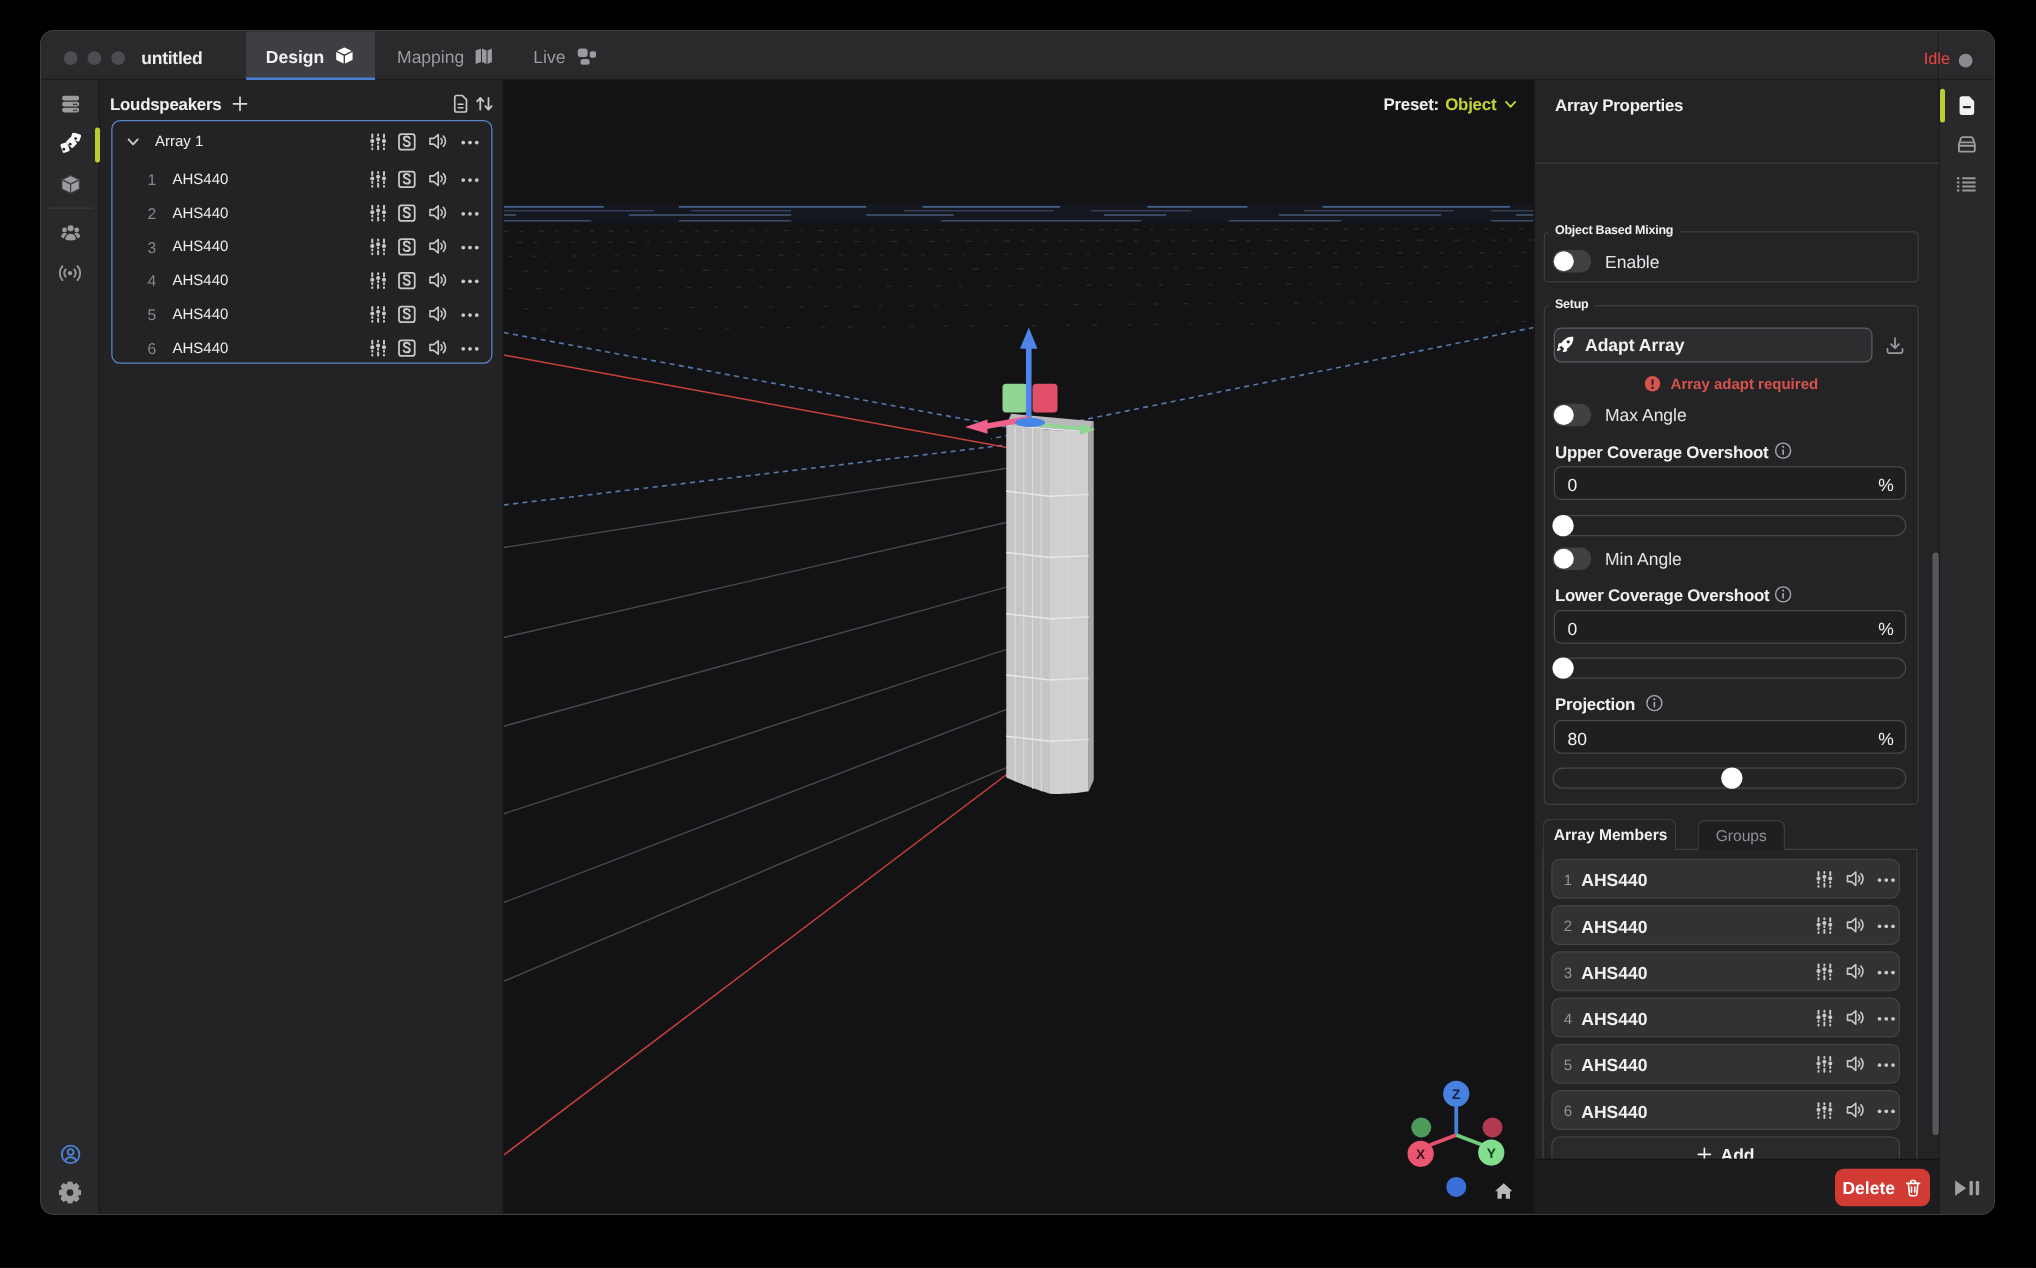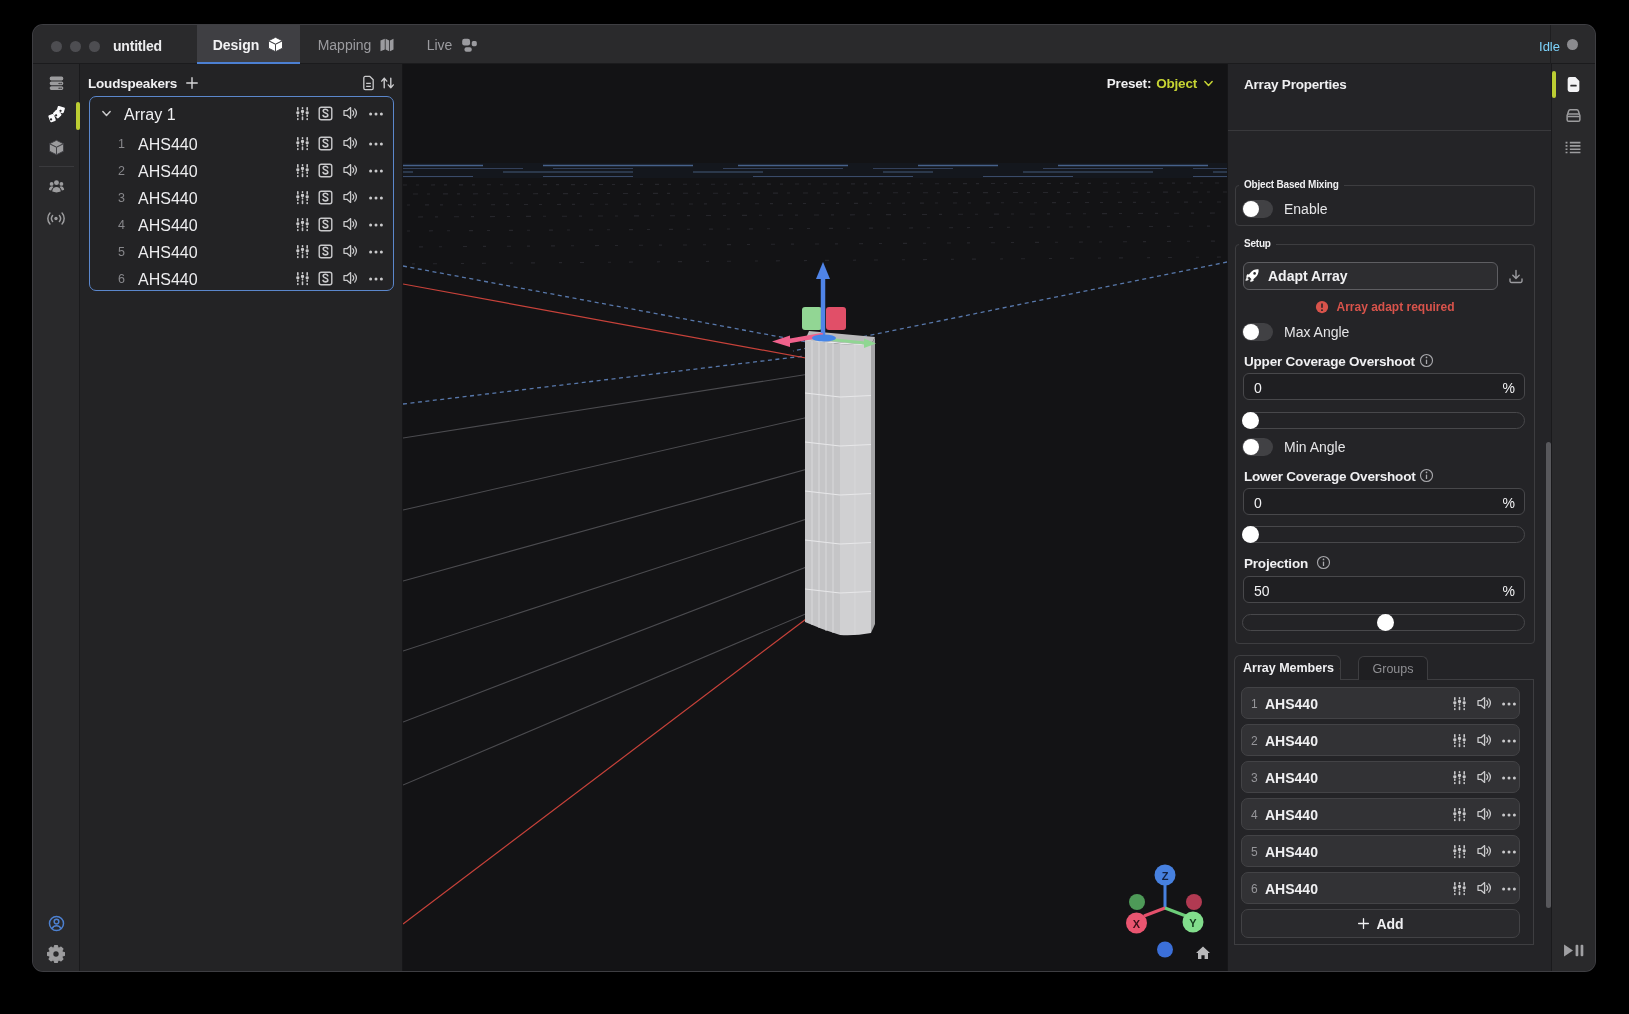--- a/index.html
+++ b/index.html
@@ -5,21 +5,21 @@
 *{box-sizing:border-box;margin:0;padding:0}
 body{margin:0;width:1629px;height:1014px;background:#000;font-family:"Liberation Sans",sans-serif;overflow:hidden;position:relative}
 .abs{position:absolute}
 #win{position:absolute;left:33px;top:25px;width:1562px;height:946px;background:#232325;border-radius:10px;overflow:hidden;box-shadow:0 0 0 1px #3e3e42}
 #tbar{position:absolute;left:0;top:0;width:1562px;height:39px;background:#2a2a2c;border-bottom:1px solid #1b1b1d}
 .tl{position:absolute;top:15.5px;width:11px;height:11px;border-radius:50%;background:#4d4d51}
 #untitled{position:absolute;left:80px;top:13px;width:72px;color:#ececee;font-size:14px;font-weight:bold;letter-spacing:-0.2px}
 .tab{position:absolute;top:0;height:39px;display:flex;align-items:center;justify-content:center;gap:8px;color:#9b9b9f;font-size:14px}
 #tabD{left:164px;width:103px;background:#3f3f43;color:#f2f2f4;font-weight:bold}
 #tabD u{position:absolute;left:0;bottom:0;width:100%;height:2.5px;background:#4c80d3}
-#idle{position:absolute;right:17px;top:14px;display:flex;align-items:flex-start;gap:7px;color:#7dd3fc;font-size:13px}
+#idle{position:absolute;right:17px;top:14px;display:flex;align-items:flex-end;gap:7px;color:#ef4444;font-size:13px}
 #lsb{position:absolute;left:0;top:39px;width:47px;height:907px;background:#29292b;border-right:1px solid #1a1a1c}
 #lsb .ic{position:absolute;left:15px}
 #lpan{position:absolute;left:47px;top:39px;width:323px;height:907px;background:#232325;border-right:1px solid #161618}
 #vp{position:absolute;left:370px;top:39px;width:824px;height:907px;background:#131315}
 #rpan{position:absolute;left:1194px;top:39px;width:324px;height:907px;background:#242427;border-left:1px solid #161618}
 #rsb{position:absolute;left:1518px;top:39px;width:44px;height:907px;background:#29292b;border-left:1px solid #1a1a1c}
 .ic{display:block}
 .ylw{background:#bccd33;border-radius:2px}
 .tgl{position:absolute;width:31px;height:18px;border-radius:9px;background:#414144}
 .tgl i{position:absolute;left:1px;top:1px;width:16px;height:16px;border-radius:50%;background:#fff}
@@ -30,21 +30,21 @@
 .inp{position:absolute;height:27px;border:1px solid #48484b;border-radius:6px;background:#1f1f22;color:#f2f2f4;font-size:14px}
 .inp b{position:absolute;left:10px;top:6px;font-weight:normal}
 .inp s{position:absolute;right:9px;top:6px;text-decoration:none}
 .sld{position:absolute;height:17px;border:1px solid #48484b;border-radius:9px;background:#232326}
 .sld i{position:absolute;top:-1px;width:17px;height:17px;border-radius:50%;background:#fff}
 .mrow{position:absolute;left:13px;width:279px;height:32px;background:#323235;border:1px solid #434346;border-radius:7px}
 .mrow .no{position:absolute;left:9px;top:9px;font-size:12px;color:#96969a}
 .mrow .nm{position:absolute;left:23px;top:8px;font-size:14px;font-weight:bold;color:#f0f0f2}
 .trow{position:absolute;left:0;width:100%;height:27px}
 .trow .no{position:absolute;left:31px;top:7px;width:14px;text-align:right;font-size:12.5px;color:#87878b}
-.trow .nm{position:absolute;left:58px;top:6px;font-size:16px;color:#ededef}
+.trow .nm{position:absolute;left:58px;top:6px;font-size:12px;color:#ededef}
 </style>
 </head>
 <body>
 <svg width="0" height="0" style="position:absolute">
 <defs>
 <symbol id="fader" viewBox="0 0 16 16">
  <g stroke="currentColor" stroke-width="1.7" stroke-linecap="round">
   <line x1="3" y1="1.8" x2="3" y2="4.2"></line>
           <line x1="3" y1="10.3" x2="3" y2="11"></line>
           <line x1="3" y1="13.6" x2="3" y2="14.3"></line>
@@ -526,21 +526,21 @@
         <s>%</s>
       </div>
  <div class="sld" style="left:14px;top:462px;width:283px">
         <i style="left:-1px"></i>
       </div>
  <div class="abs bold" style="left:16px;top:492px;font-size:13.5px">Projection</div>
  <svg class="ic abs" width="15" height="15" style="left:88px;top:491px;color:#a8a8ac">
         <use href="#info"></use>
       </svg>
  <div class="inp" style="left:15px;top:512px;width:282px">
-        <b>50</b>
+        <b>80</b>
         <s>%</s>
       </div>
  <div class="sld" style="left:14px;top:550px;width:283px">
         <i style="left:134px"></i>
       </div>
  <div class="abs" style="left:6px;top:615px;width:300px;height:266px;border:1px solid #3e3e41"></div>
  <div class="abs" style="left:6px;top:591px;width:107px;height:25px;border:1px solid #3e3e41;border-bottom:none;border-radius:6px 6px 0 0;background:#242427;display:flex;align-items:center;padding-left:8px;gap:5px;font-size:12.5px;font-weight:bold;color:#f0f0f2;white-space:nowrap;z-index:2">Array Members
   <svg class="ic" width="15" height="15" style="color:#e8973a">
           <use href="#warn"></use>
         </svg></div>
@@ -620,20 +620,26 @@
           <use href="#spk"></use>
         </svg>
   <svg class="ic abs" width="16" height="16" style="left:259px;top:8px;color:#c9c9cb">
           <use href="#dots"></use>
         </svg>
       </div>
  <div class="abs" style="left:13px;top:845px;width:279px;height:29px;background:#2a2a2d;border:1px solid #424245;border-radius:7px;display:flex;align-items:center;justify-content:center;gap:6px;font-size:14px;font-weight:bold;color:#f0f0f2">
   <svg class="ic" width="13" height="13" style="color:#f0f0f2">
           <use href="#plus"></use>
         </svg>Add</div>
+ <div class="abs" style="left:0;top:863px;width:324px;height:44px;background:#1d1d20;border-top:1px solid #141416;z-index:3">
+  <div class="abs" style="left:240px;top:7px;width:76px;height:30px;border-radius:7px;background:#d23b33;display:flex;align-items:center;justify-content:center;gap:7px;font-size:14px;font-weight:bold;color:#fff">Delete
+   <svg class="ic" width="15" height="15" style="color:#fff">
+            <use href="#trash"></use>
+          </svg></div>
+ </div>
  <div class="abs" style="left:318px;top:378px;width:5px;height:466px;background:#58585c;border-radius:2.5px;z-index:4"></div>
 </div>
 <div id="rsb">
  <div class="abs ylw" style="left:0;top:7px;width:4px;height:27px"></div>
  <svg class="ic abs" width="17" height="17" style="left:13px;top:12px;color:#f2f2f4">
         <use href="#docfill"></use>
       </svg>
  <svg class="ic abs" width="19" height="17" style="left:12px;top:43px;color:#9c9c9e">
         <use href="#drawer"></use>
       </svg>

